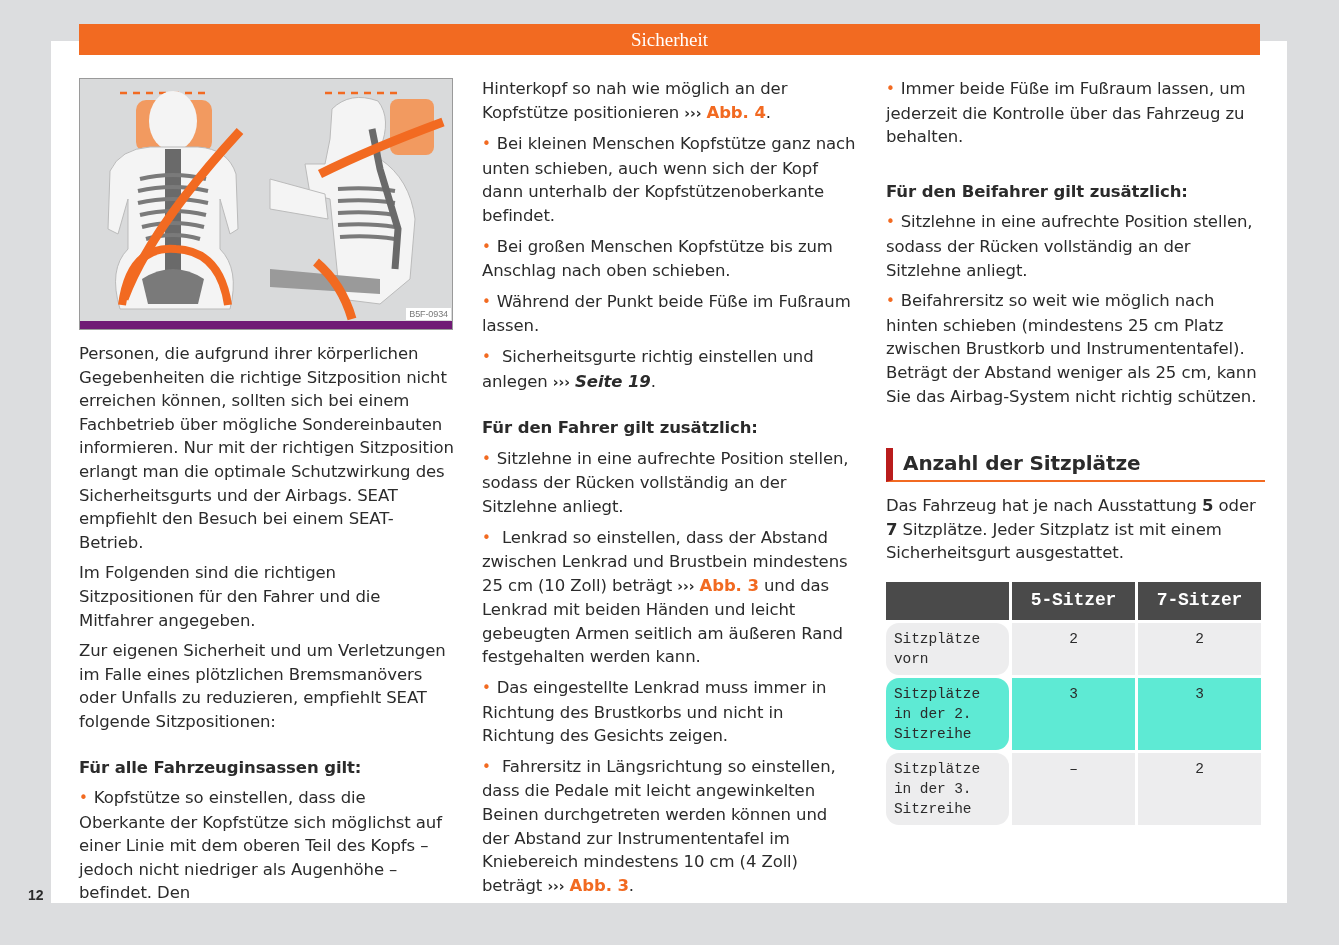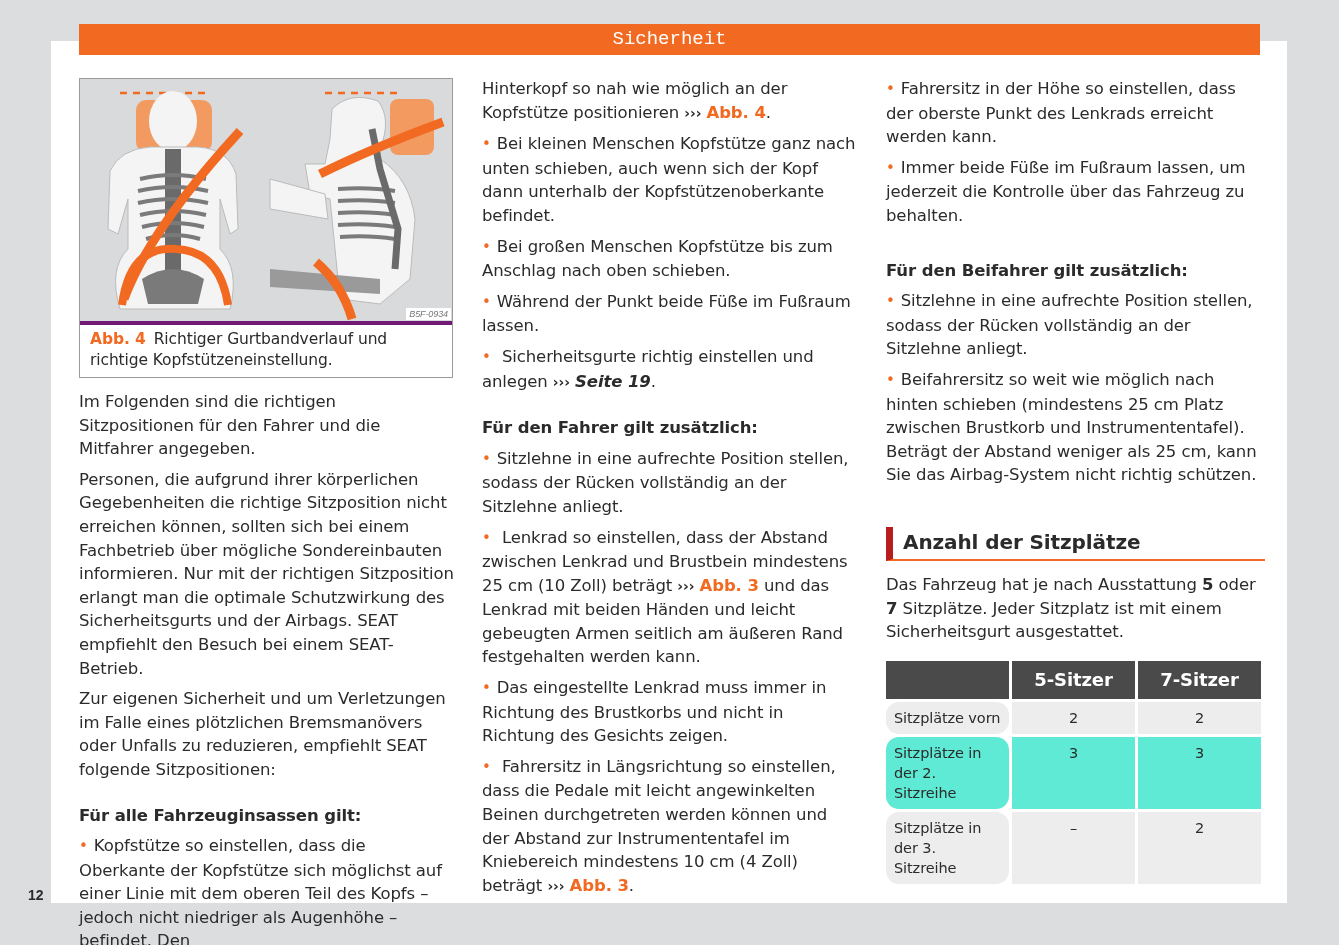--- a/index.html
+++ b/index.html
@@ -5,53 +5,53 @@
   html, body { margin: 0; padding: 0; }
   body {
     width: 1339px; height: 945px; background: #dcdddf; position: relative; overflow: hidden;
     font-family: "DejaVu Sans", sans-serif; color: #2b2b2b;
   }
   .page {
     position: absolute; left: 51px; top: 41px; width: 1236px; height: 862px; background: #ffffff;
   }
   .header-bar {
     position: absolute; left: 79px; top: 24px; width: 1181px; height: 31px; background: #f26a21;
-    color: #fff; text-align: center; font-size: 19px; line-height: 31px; font-family: Liberation Mono, monospace;
+    color: #fff; text-align: center; font-size: 19px; line-height: 31px; font-family: Liberation Serif, serif;
   }
   .page-number {
     position: absolute; left: 28px; top: 887px; font-size: 14px; font-weight: bold; color: #2b2b2b;
     font-family: "Liberation Sans", sans-serif;
   }
   .col { position: absolute; top: 78px; width: 375px; font-size: 16.5px; line-height: 23.6px; letter-spacing: -0.1px; }
   .col1 { left: 79px; }
   .col2 { left: 482px; top: 77px; }
   .col3 { left: 886px; top: 77px; }
   p { margin: 0 0 7px 0; }
   .bullet::before { content: "•"; color: #f26a21; margin-right: 6px; font-size: 15px; }
   .subhead { font-weight: bold; margin-top: 16px; margin-bottom: 7px; font-size: 16.5px; }
   .ref-arrow { font-weight: bold; font-size: 14px; color: #2b2b2b; }
   .ref-orange { color: #f26a21; font-weight: bold; }
   .ref-bold { font-weight: bold; font-style: italic; }
   .figure {
     border: 1px solid #9a9a9a; width: 372px; margin-bottom: 12px;
   }
   .figure-img {
-    height: 242px; background: #84cc16; border-bottom: 4px solid #701a75; position: relative; overflow: hidden; font-style: italic;
+    height: 242px; background: #84cc16; border-bottom: 8px solid #701a75; position: relative; overflow: hidden;
   }
   .figure-code {
     position: absolute; right: 1px; bottom: 1px; background: #fff; color: #777; font-size: 9px;
     padding: 0 3px; line-height: 12px; font-family: "Liberation Sans", sans-serif;
   }
   .figure-caption { padding: 4px 10px 6px 10px; font-size: 15.5px; line-height: 21px; }
   .fig-label { color: #f26a21; font-weight: bold; margin-right: 8px; }
   .section-title {
     border-left: 7px solid #b91c1c; border-bottom: 2px solid #f26a21; padding: 2px 0 4px 10px;
     font-weight: bold; font-size: 20px; line-height: 26px; margin: 40px 0 12px 0; width: 362px;
   }
-  table.seats { border-collapse: separate; border-spacing: 3px; margin-left: -3px; width: 381px; font-size: 14.5px; }
+  table.seats { border-collapse: separate; border-spacing: 3px; margin-left: -3px; width: 381px; font-size: 14.5px; font-family: Liberation Mono, monospace; }
   table.seats th { background: #4a4a4a; color: #fff; font-size: 18px; height: 36px; font-weight: bold; }
   table.seats td { background: #5eead4; vertical-align: top; padding: 6px 8px; line-height: 20px; }
   table.seats tr:nth-child(odd) td { background: #ededee; }
   table.seats td.num { text-align: center; }
   table.seats td.lbl { width: 107px; border-radius: 13px; }
 </style>
 </head>
 <body>
 
 <div class="page"></div>
@@ -91,26 +91,23 @@
           <path d="M258,146 Q290,144 315,148"></path>
             <path d="M260,158 Q290,156 315,160"></path>
         </g>
         <path d="M292,50 L300,90 L318,150 L315,190" fill="none" stroke="#6a6a6a" stroke-width="7"></path>
         <path d="M190,190 L300,200 L300,215 L190,208 Z" fill="#9a9a9a"></path>
         <path d="M240,95 Q290,70 363,43" fill="none" stroke="#f26a21" stroke-width="9"></path>
         <path d="M236,183 Q262,205 272,240" fill="none" stroke="#f26a21" stroke-width="9"></path>
       </svg>
       <span class="figure-code">B5F-0934</span>
     </div>
-    <div class="figure-caption">
-      <span class="fig-label">Abb. 4</span><span>Richtiger Gurtbandverlauf und richtige Kopfstützeneinstellung.</span>
-    </div>
   </div>
+  <p>Personen, die aufgrund ihrer körperlichen Gegebenheiten die richtige Sitzposition nicht erreichen können, sollten sich bei einem Fachbetrieb über mögliche Sondereinbauten informieren. Nur mit der richtigen Sitzposition erlangt man die optimale Schutzwirkung des Sicherheitsgurts und der Airbags. SEAT empfiehlt den Besuch bei einem SEAT-Betrieb.</p>
   <p>Im Folgenden sind die richtigen Sitzpositionen für den Fahrer und die Mitfahrer angegeben.</p>
-  <p>Personen, die aufgrund ihrer körperlichen Gegebenheiten die richtige Sitzposition nicht erreichen können, sollten sich bei einem Fachbetrieb über mögliche Sondereinbauten informieren. Nur mit der richtigen Sitzposition erlangt man die optimale Schutzwirkung des Sicherheitsgurts und der Airbags. SEAT empfiehlt den Besuch bei einem SEAT-Betrieb.</p>
   <p>Zur eigenen Sicherheit und um Verletzungen im Falle eines plötzlichen Bremsmanövers oder Unfalls zu reduzieren, empfiehlt SEAT folgende Sitzpositionen:</p>
   <div class="subhead" style="margin-top:22px;">Für alle Fahrzeuginsassen gilt:</div>
   <p class="bullet">Kopfstütze so einstellen, dass die Oberkante der Kopfstütze sich möglichst auf einer Linie mit dem oberen Teil des Kopfs – jedoch nicht niedriger als Augenhöhe – befindet. Den</p>
 </div>
 
 <div class="col col2">
   <p>
     <span>Hinterkopf so nah wie möglich an der Kopfstütze positionieren</span>
     <span class="ref-arrow">›››</span>
     <span class="ref-orange">Abb. 4</span>.
@@ -133,21 +130,20 @@
   </p>
   <p class="bullet">Das eingestellte Lenkrad muss immer in Richtung des Brustkorbs und nicht in Richtung des Gesichts zeigen.</p>
   <p class="bullet">
     <span>Fahrersitz in Längsrichtung so einstellen, dass die Pedale mit leicht angewinkelten Beinen durchgetreten werden können und der Abstand zur Instrumententafel im Kniebereich mindestens 10 cm (4 Zoll) beträgt</span>
     <span class="ref-arrow">›››</span>
     <span class="ref-orange">Abb. 3</span>.
   </p>
 </div>
 
 <div class="col col3">
-  <p class="bullet">Fahrersitz in der Höhe so einstellen, dass der oberste Punkt des Lenkrads erreicht werden kann.</p>
   <p class="bullet">Immer beide Füße im Fußraum lassen, um jederzeit die Kontrolle über das Fahrzeug zu behalten.</p>
   <div class="subhead" style="margin-top:31px;">Für den Beifahrer gilt zusätzlich:</div>
   <p class="bullet">Sitzlehne in eine aufrechte Position stellen, sodass der Rücken vollständig an der Sitzlehne anliegt.</p>
   <p class="bullet">Beifahrersitz so weit wie möglich nach hinten schieben (mindestens 25 cm Platz zwischen Brustkorb und Instrumententafel). Beträgt der Abstand weniger als 25 cm, kann Sie das Airbag-System nicht richtig schützen.</p>
   <div class="section-title">Anzahl der Sitzplätze</div>
   <p style="margin-bottom:14px;">
     <span>Das Fahrzeug hat je nach Ausstattung</span>
     <b>5</b>
     <span>oder</span>
     <b>7</b>

